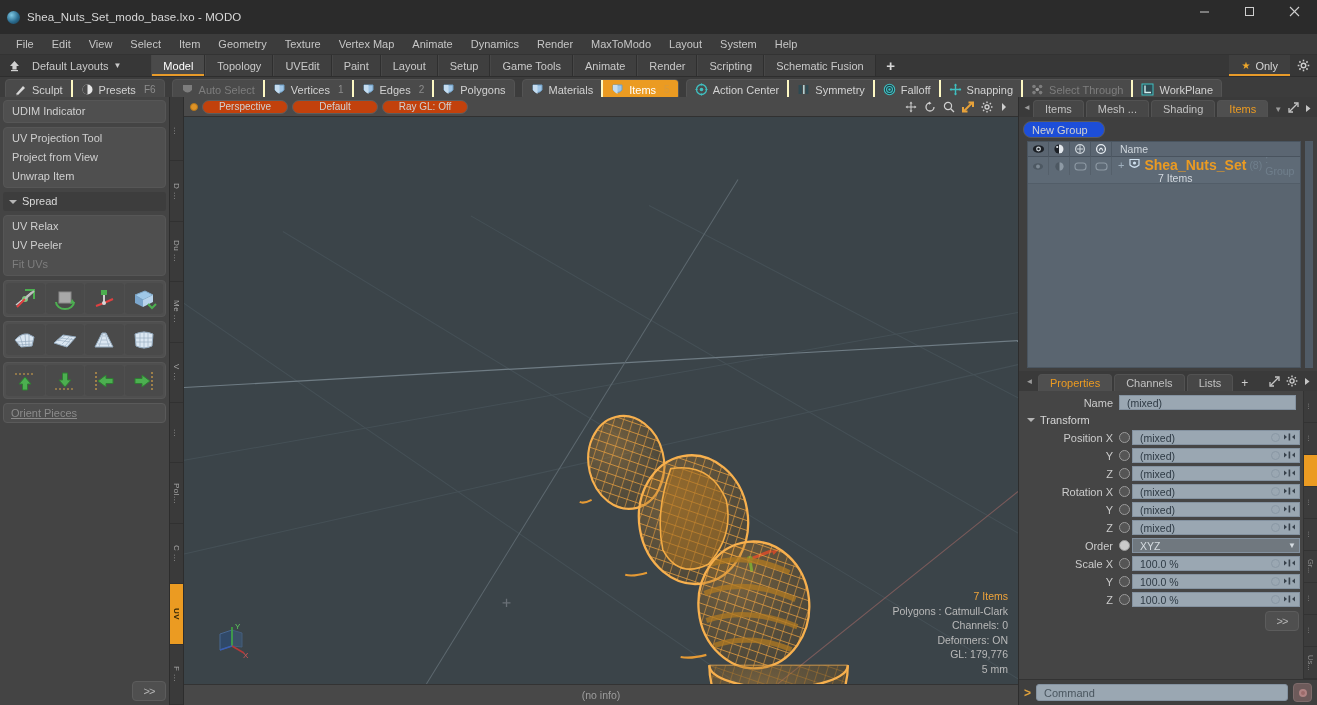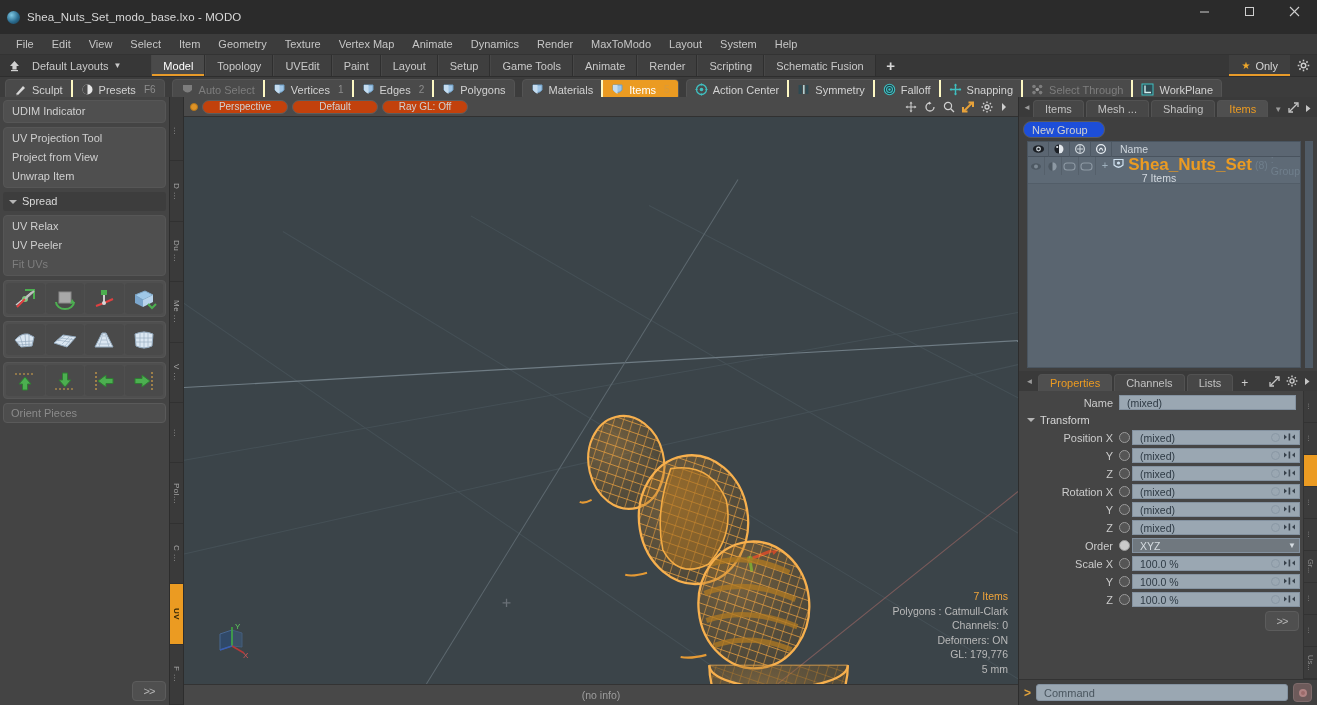--- a/index.html
+++ b/index.html
@@ -120,21 +120,21 @@
   .tri { width: 0; height: 0; border-left: 4px solid #b5b5b5; border-top: 3px solid transparent; border-bottom: 3px solid transparent; }
   .tri.down { border-left: 4px solid transparent; border-right: 4px solid transparent; border-top: 4px solid #b5b5b5; border-bottom: none; }
 
   .icon-grid { display: grid; grid-template-columns: repeat(4, 1fr); gap: 1px; background: #4f4f4f;
     border-radius: 4px; margin-bottom: 4px; padding: 2px; border:1px solid #565656; }
   .icell { height: 31px; display: flex; align-items: center; justify-content: center; border-radius: 3px; background:#4a4a4a;}
   .icell svg { display: block; }
 
   .textfield {
     background: #4d4d4d; border: 1px solid #5a5a5a; border-radius: 4px; height: 20px;
-    line-height: 18px; padding-left: 7px; font-size: 11px; color: #8b8b8b; margin-bottom: 5px;
+    line-height: 18px; padding-left: 7px; font-size: 11px; color: #8b8b8b; margin-bottom: 5px; text-decoration: underline;
   }
   .lp-bottom { padding: 0 3px 4px; display: flex; justify-content: flex-end; }
   .dbl-arrow {
     background: #4f4f4f; border: 1px solid #5c5c5c; border-radius: 4px;
     width: 34px; height: 20px; display: flex; align-items: center; justify-content: center;
     color: #b6b6b6; font-size: 11px; letter-spacing: -1px;
   }
 
   
   .vstrip {
@@ -206,21 +206,21 @@
     border-bottom: 1px solid #49535e;
   }
   .th-icon { width: 21px; display: flex; align-items: center; justify-content: center; border-right: 1px solid #4d5863; height: 15px;}
   .th-name { flex: 1; padding-left: 8px; font-size: 10.5px; color: #cfd6dc; }
   .tree-rows { flex: 1; background: #5a6570; position: relative; }
   .trow { height: 27px; display: flex; align-items: flex-start; background: #5e6a76; border-bottom:1px solid #525d68; }
   .tr-icon { width: 21px; display: flex; align-items: center; justify-content: center; height: 18px; border-right:1px solid #55606b;}
   .tr-main { flex: 1; padding-left: 6px; position: relative; }
   .tr-line1 { display: flex; align-items: center; gap: 3px; height: 15px; }
   .plus { color: #9fb0bd; font-size: 11px; margin-right: 1px; }
-  .gname { color: #eb9b22; font-weight: 700; font-size: 17px; }
+  .gname { color: #eb9b22; font-weight: 700; font-size: 14px; }
   .gmeta { color: #707f8c; font-size: 10.5px; }
   .tr-line2 { font-size: 10.5px; color: #d4dae0; padding-left: 40px; }
   .tree-empty { background: #5a6570; flex: 1; }
   .tree-scroll { width: 8px; background: #505b66; }
 
   
   .prop-tabrow { height: 20px; background: #3a3a3a; display: flex; align-items: flex-end; padding-left: 4px; gap: 2px; margin-top: 3px;}
   .props { flex: 1; background: #454545; display: flex; }
   .props-inner { flex: 1; padding: 3px 0 0 0; overflow: hidden; }
   .prow { display: flex; align-items: center; height: 17px; margin-bottom: 1px; padding-right: 3px; }

